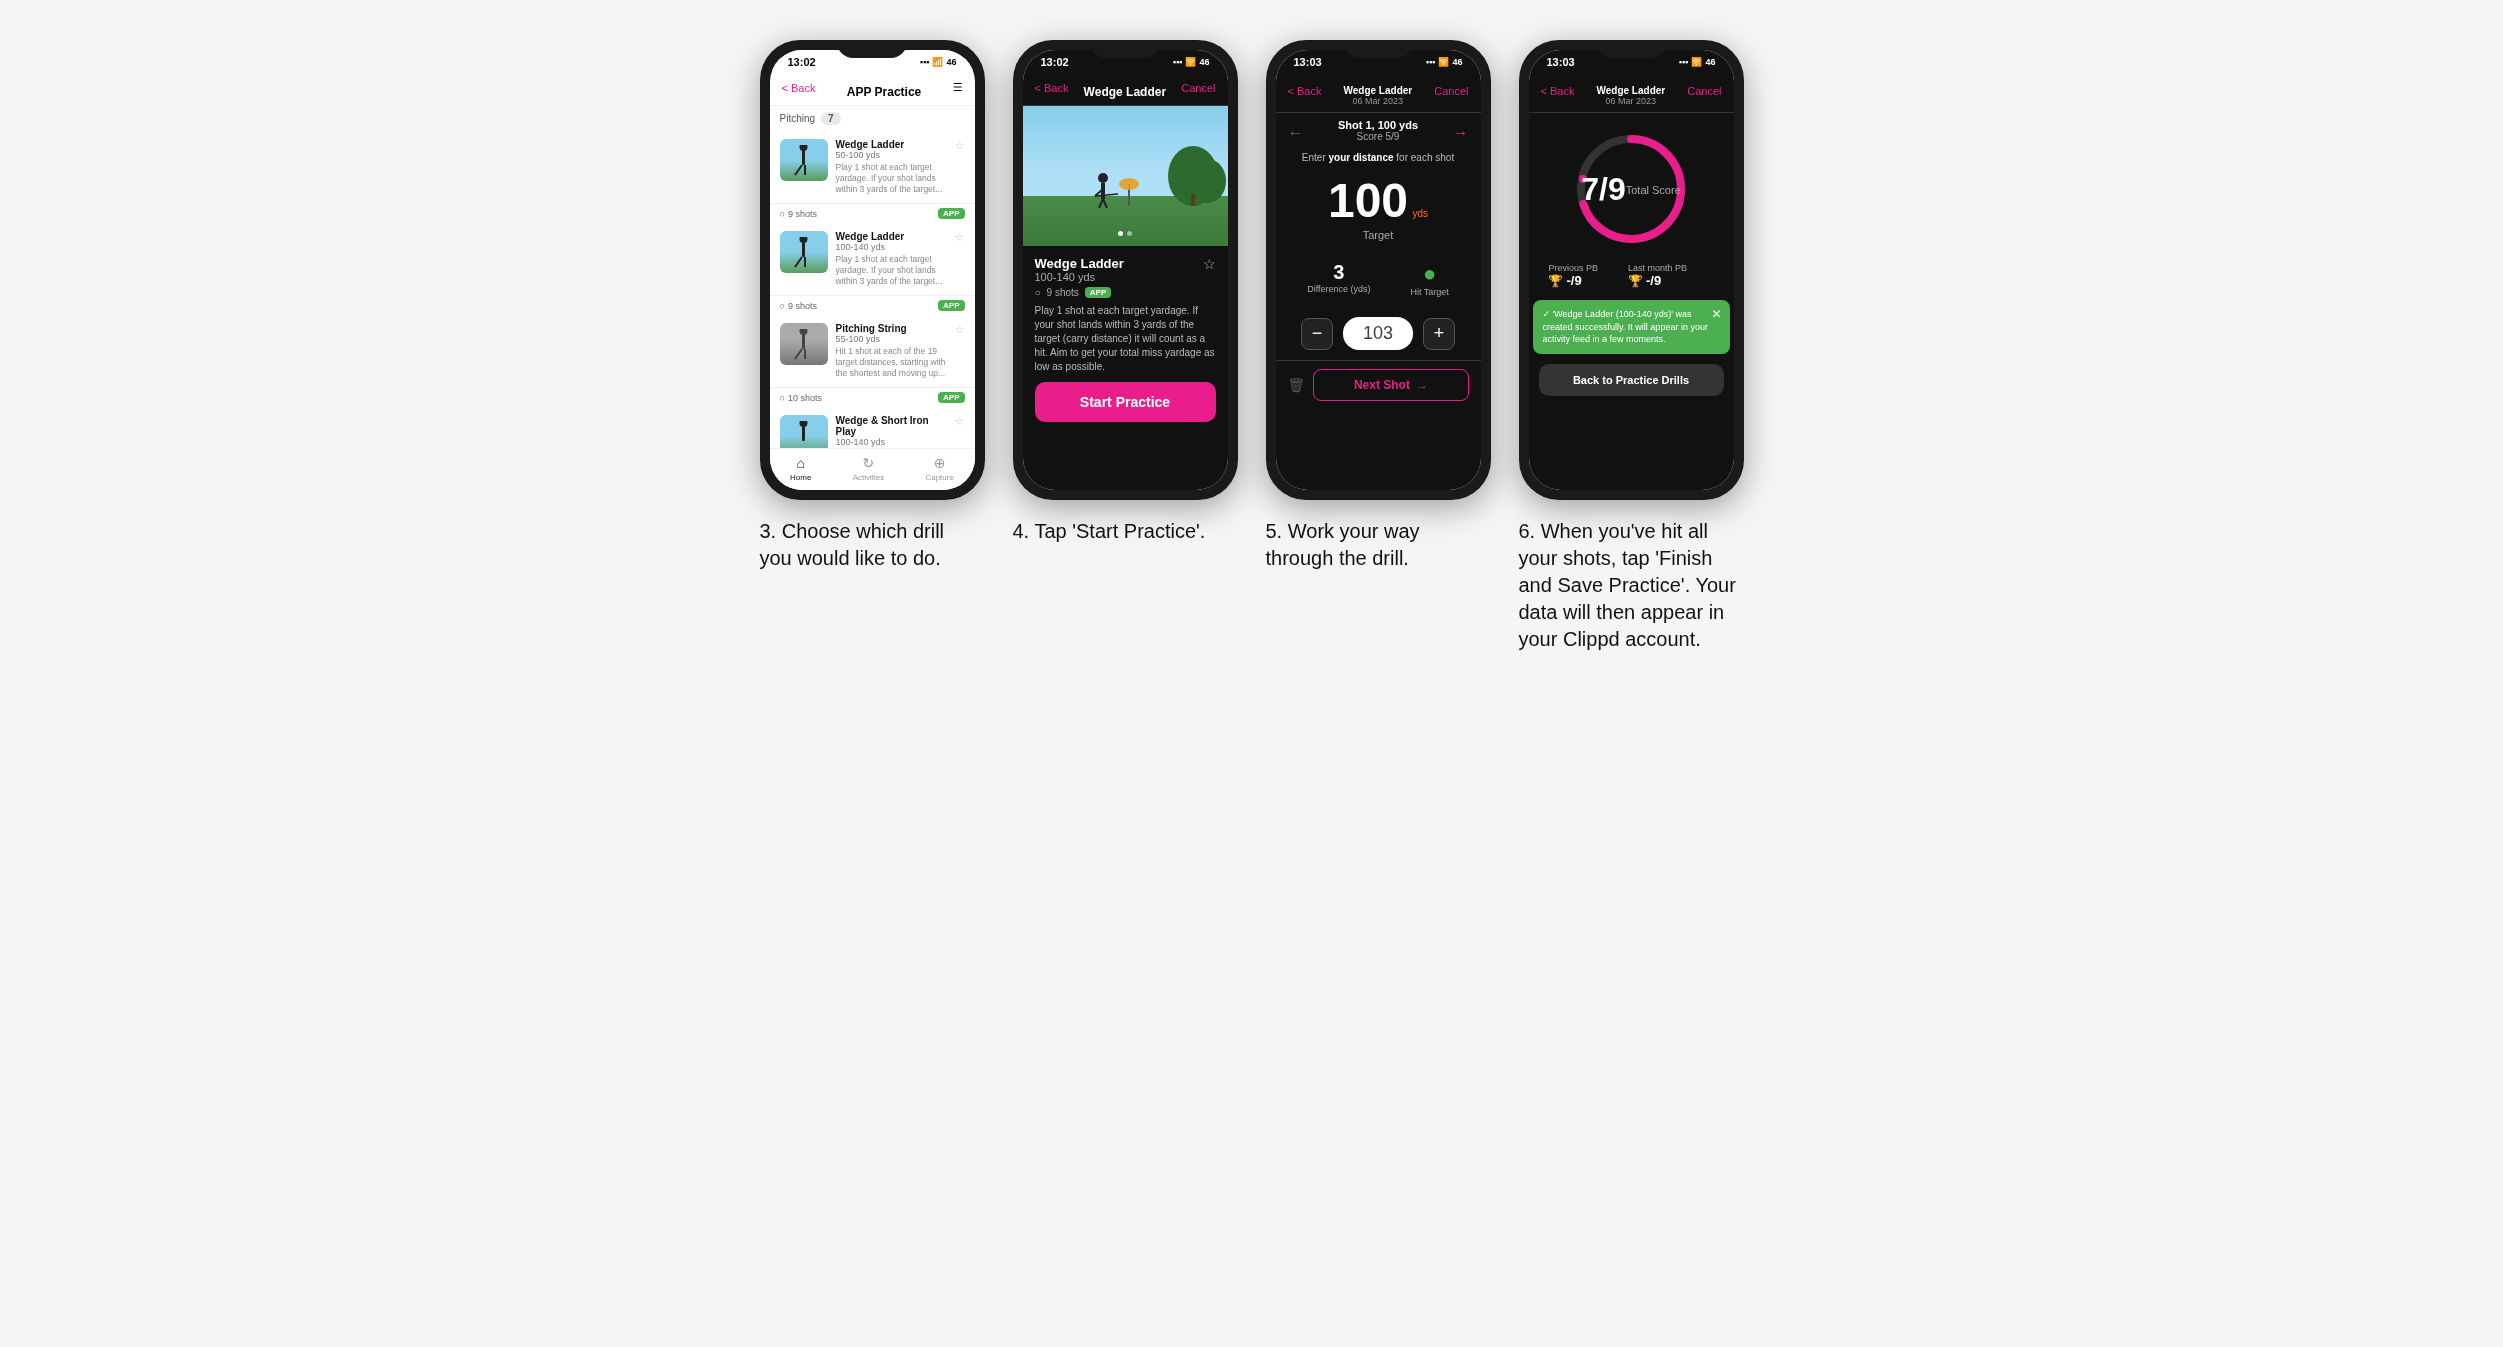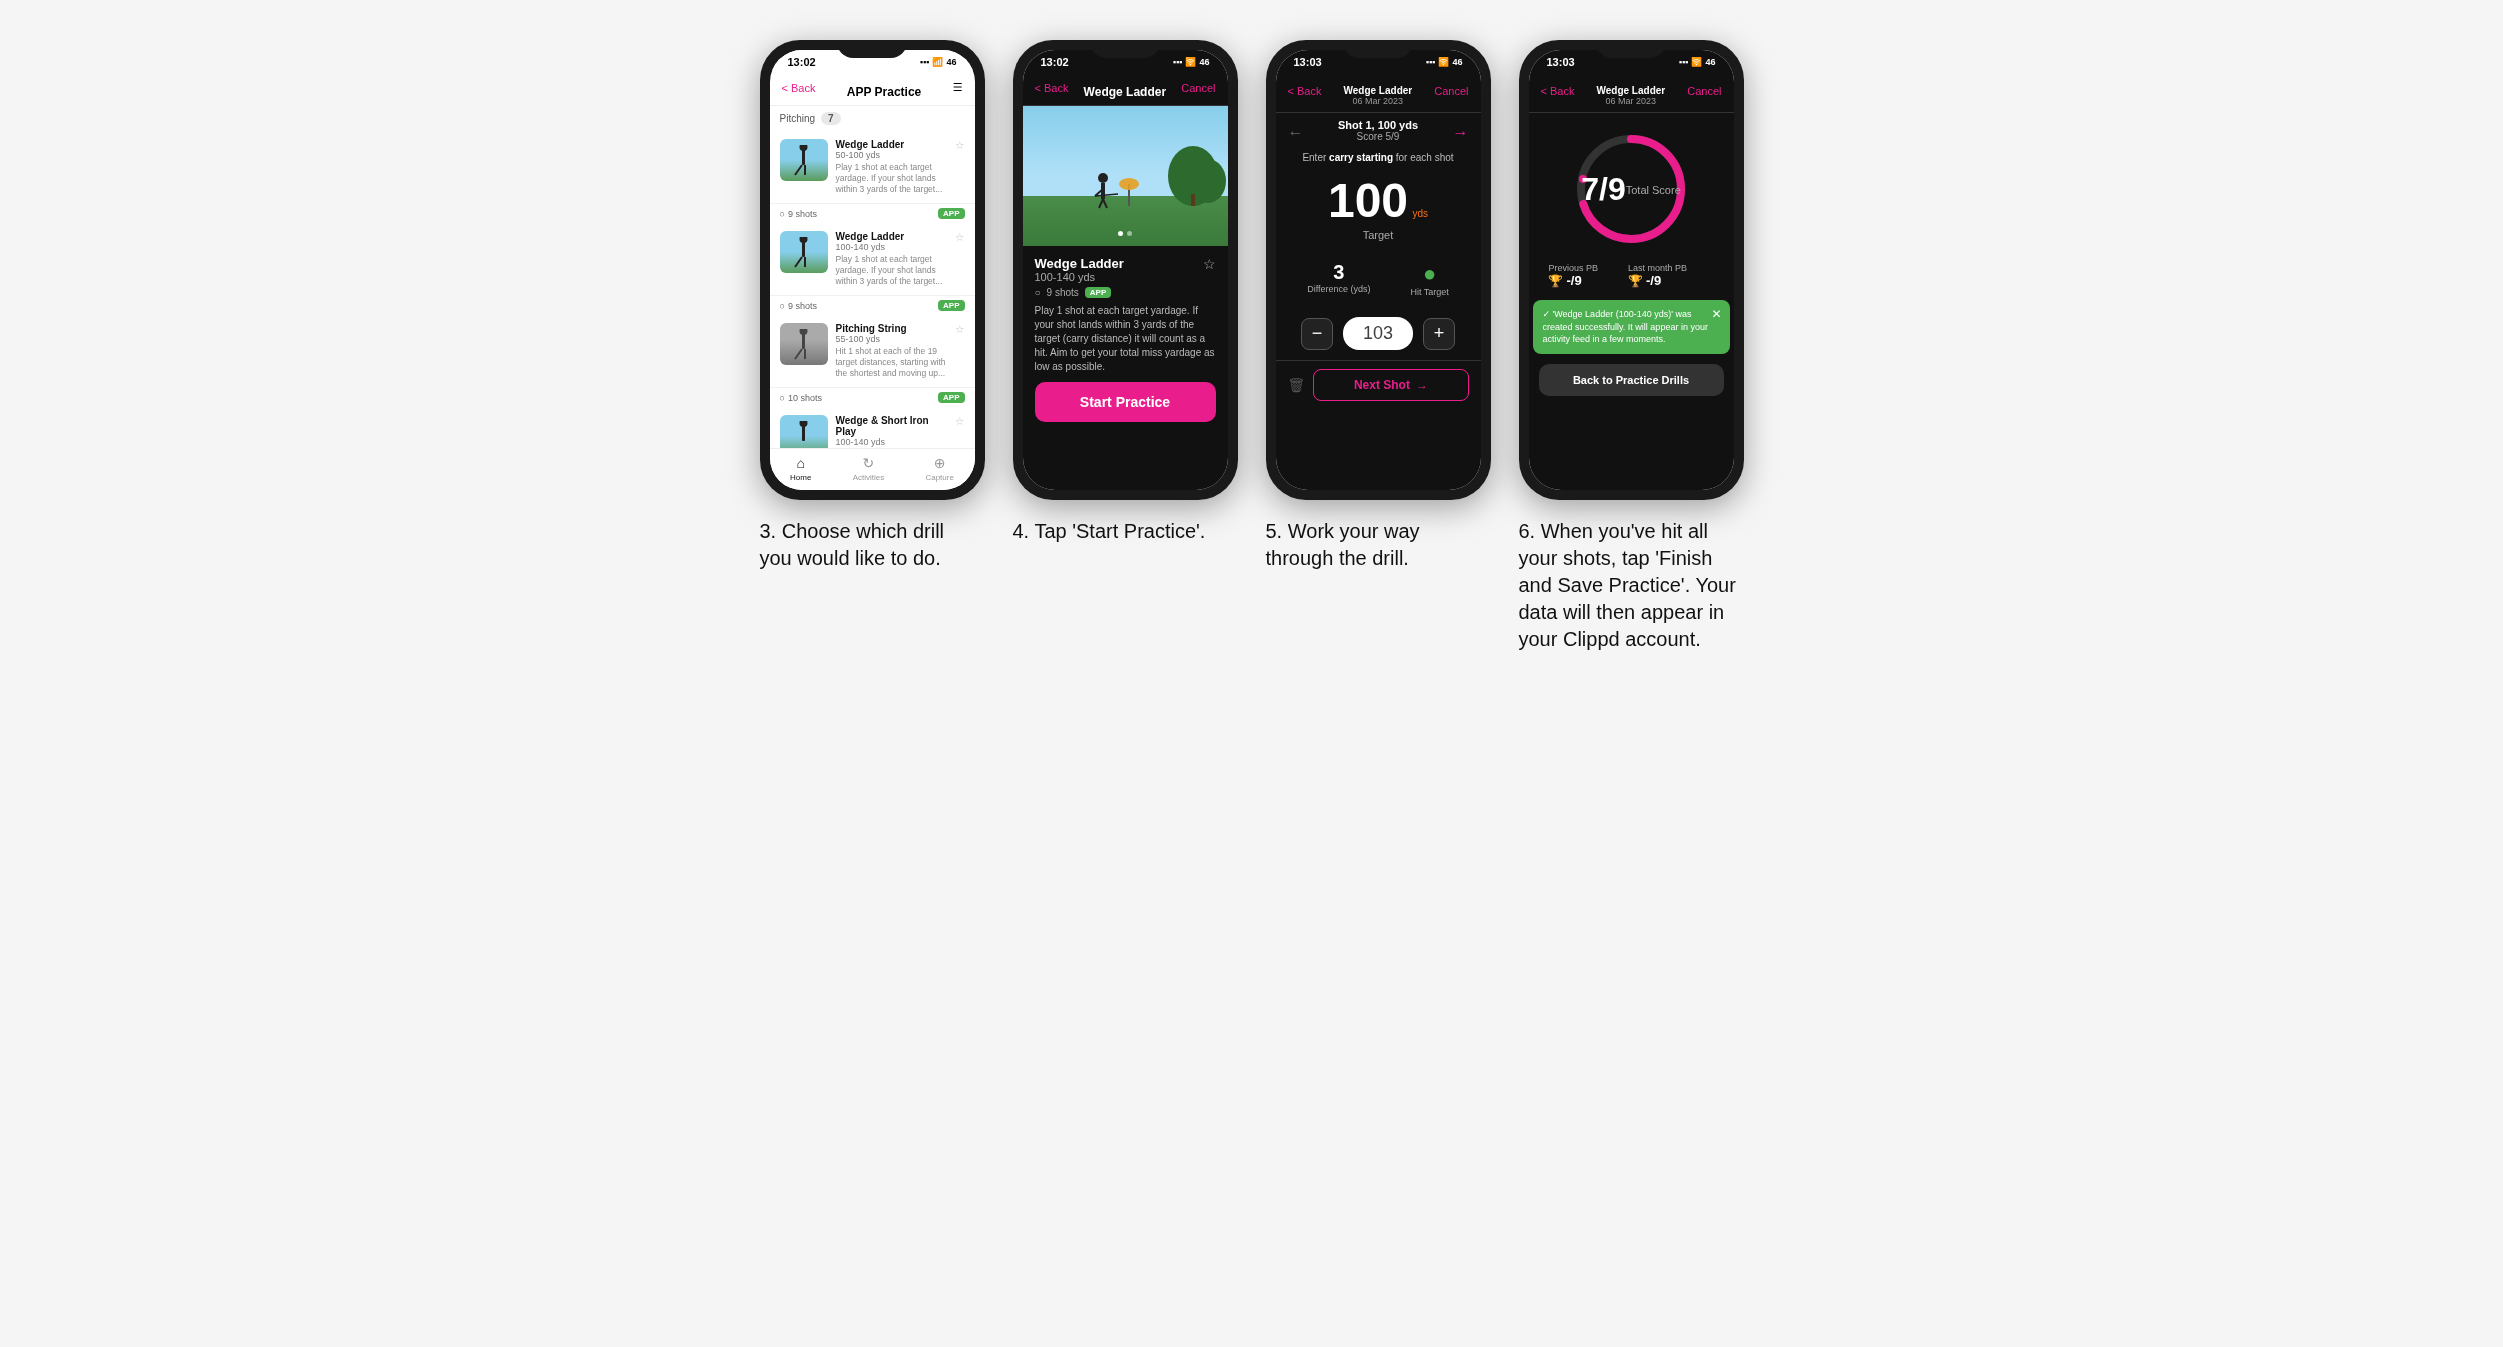--- a/index.html
+++ b/index.html
@@ -498,21 +498,21 @@
           <div class="shot-nav">
             <span class="shot-nav-arrow">←</span>
             <div class="shot-info">
               <div>Shot 1, 100 yds</div>
               <div class="shot-score">Score 5/9</div>
             </div>
             <span class="shot-nav-arrow active">→</span>
           </div>
 
           <div class="carry-label">
-            Enter <strong>carry starting</strong> for each shot
+            Enter <strong>your distance</strong> for each shot
           </div>
 
           <div class="target-display">
             <span class="target-number">100</span>
             <span class="target-unit">yds</span>
             <div class="target-label">Target</div>
           </div>
 
           <div class="metrics-row">
             <div class="metric">

